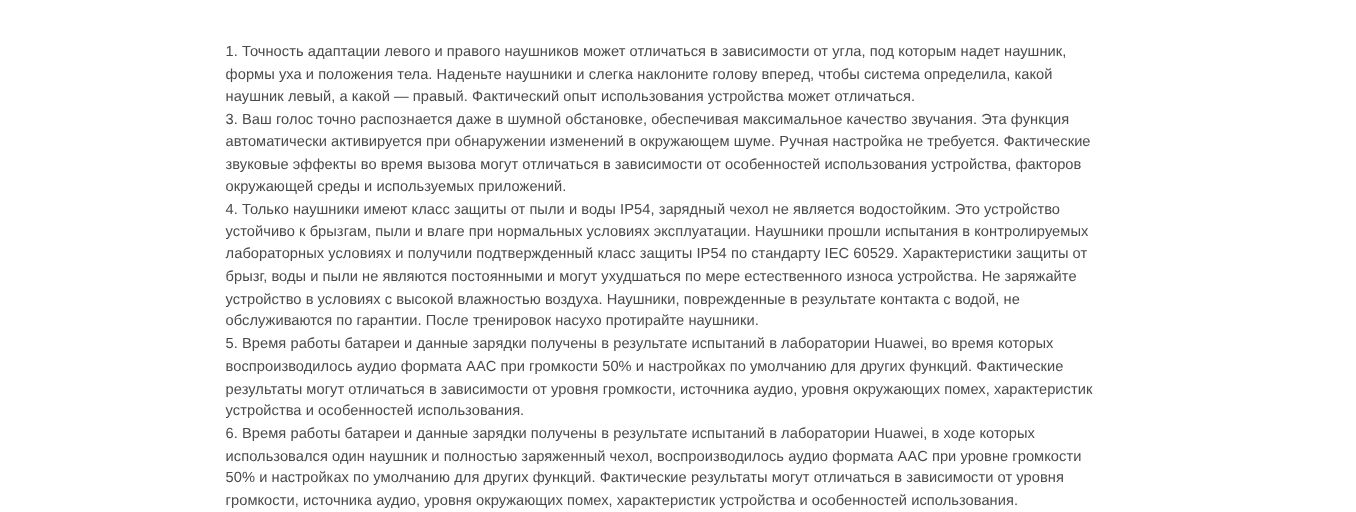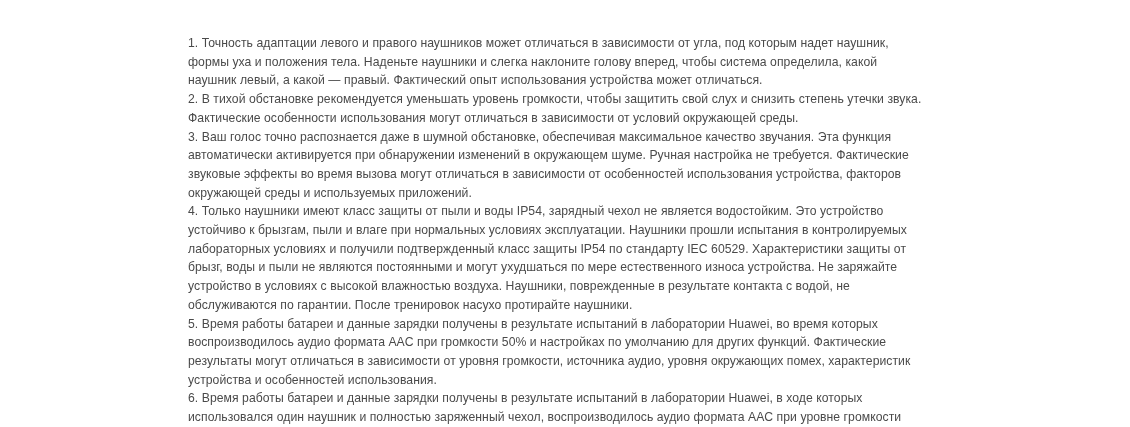--- a/index.html
+++ b/index.html
@@ -27,19 +27,18 @@
     .note {
       margin: 0;
       padding: 0;
     }
   </style>
 </head>
 <body>
 
 <div class="notes">
   <p class="note"><span>1.</span> <span>Точность адаптации левого и правого наушников может отличаться в зависимости от угла, под которым надет наушник, формы уха и положения тела. Наденьте наушники и слегка наклоните голову вперед, чтобы система определила, какой наушник левый, а какой — правый. Фактический опыт использования устройства может отличаться.</span></p>
-  <p class="note"><span>2.</span> <span>В тихой обстановке рекомендуется уменьшать уровень громкости, чтобы защитить свой слух и снизить степень утечки звука. Фактические особенности использования могут отличаться в зависимости от условий окружающей среды.</span></p>
   <p class="note"><span>3.</span> <span>Ваш голос точно распознается даже в шумной обстановке, обеспечивая максимальное качество звучания. Эта функция автоматически активируется при обнаружении изменений в окружающем шуме. Ручная настройка не требуется. Фактические звуковые эффекты во время вызова могут отличаться в зависимости от особенностей использования устройства, факторов окружающей среды и используемых приложений.</span></p>
   <p class="note"><span>4.</span> <span>Только наушники имеют класс защиты от пыли и воды IP54, зарядный чехол не является водостойким. Это устройство устойчиво к брызгам, пыли и влаге при нормальных условиях эксплуатации. Наушники прошли испытания в контролируемых лабораторных условиях и получили подтвержденный класс защиты IP54 по стандарту IEC 60529. Характеристики защиты от брызг, воды и пыли не являются постоянными и могут ухудшаться по мере естественного износа устройства. Не заряжайте устройство в условиях с высокой влажностью воздуха. Наушники, поврежденные в результате контакта с водой, не обслуживаются по гарантии. После тренировок насухо протирайте наушники.</span></p>
   <p class="note"><span>5.</span> <span>Время работы батареи и данные зарядки получены в результате испытаний в лаборатории Huawei, во время которых воспроизводилось аудио формата AAC при громкости 50% и настройках по умолчанию для других функций. Фактические результаты могут отличаться в зависимости от уровня громкости, источника аудио, уровня окружающих помех, характеристик устройства и особенностей использования.</span></p>
   <p class="note"><span>6.</span> <span>Время работы батареи и данные зарядки получены в результате испытаний в лаборатории Huawei, в ходе которых использовался один наушник и полностью заряженный чехол, воспроизводилось аудио формата AAC при уровне громкости 50% и настройках по умолчанию для других функций. Фактические результаты могут отличаться в зависимости от уровня громкости, источника аудио, уровня окружающих помех, характеристик устройства и особенностей использования.</span></p>
 
 </div>
 
 </body></html>

